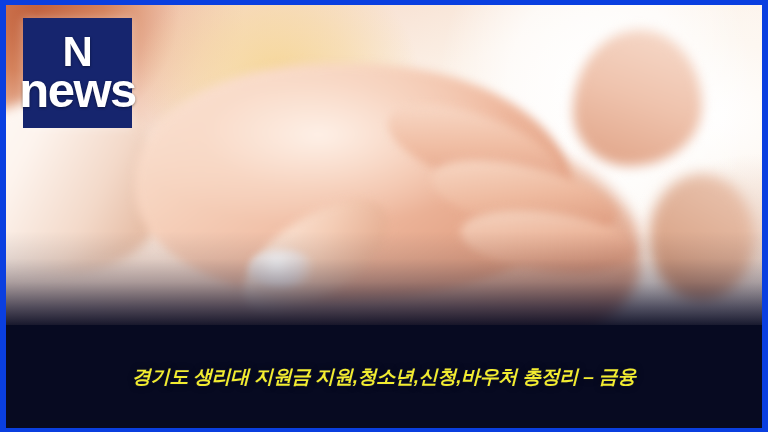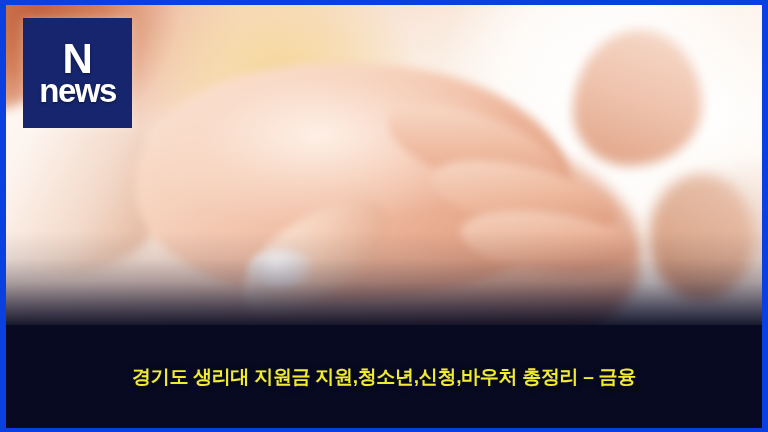--- a/index.html
+++ b/index.html
@@ -212,21 +212,21 @@
   #news-logo-n {
     color: #ffffff;
     font-weight: bold;
     font-size: 42px;
     letter-spacing: -0.5px;
     text-shadow: 0 1px 3px rgba(0,0,0,0.45);
   }
   #news-logo-word {
     color: #ffffff;
     font-weight: bold;
-    font-size: 33px;
+    font-size: 49px;
     letter-spacing: -1.5px;
     margin-top: -3px;
     text-shadow: 0 1px 3px rgba(0,0,0,0.45);
   }
 
   
   #caption-text {
     position: absolute;
     left: 0;
     right: 0;
@@ -236,20 +236,21 @@
     font-size: 19px;
     font-weight: bold;
     letter-spacing: -0.3px;
     white-space: nowrap;
     text-shadow:
       1px 1px 0 #0a0d28,
       -1px 1px 0 #0a0d28,
       1px -1px 0 #0a0d28,
       -1px -1px 0 #0a0d28,
       0 0 6px rgba(0,0,0,0.7);
+    font-style: italic;
   }
 
   
   .frame-edge { position: absolute; background: #0a3fe0; }
   #frame-top    { left: 0; top: 0; width: 768px; height: 5px; }
   #frame-left   { left: 0; top: 0; width: 6px; height: 432px; }
   #frame-right  { right: 0; top: 0; width: 6px; height: 432px; }
   #frame-bottom { left: 0; bottom: 0; width: 768px; height: 3px; }
 </style>
 </head>

